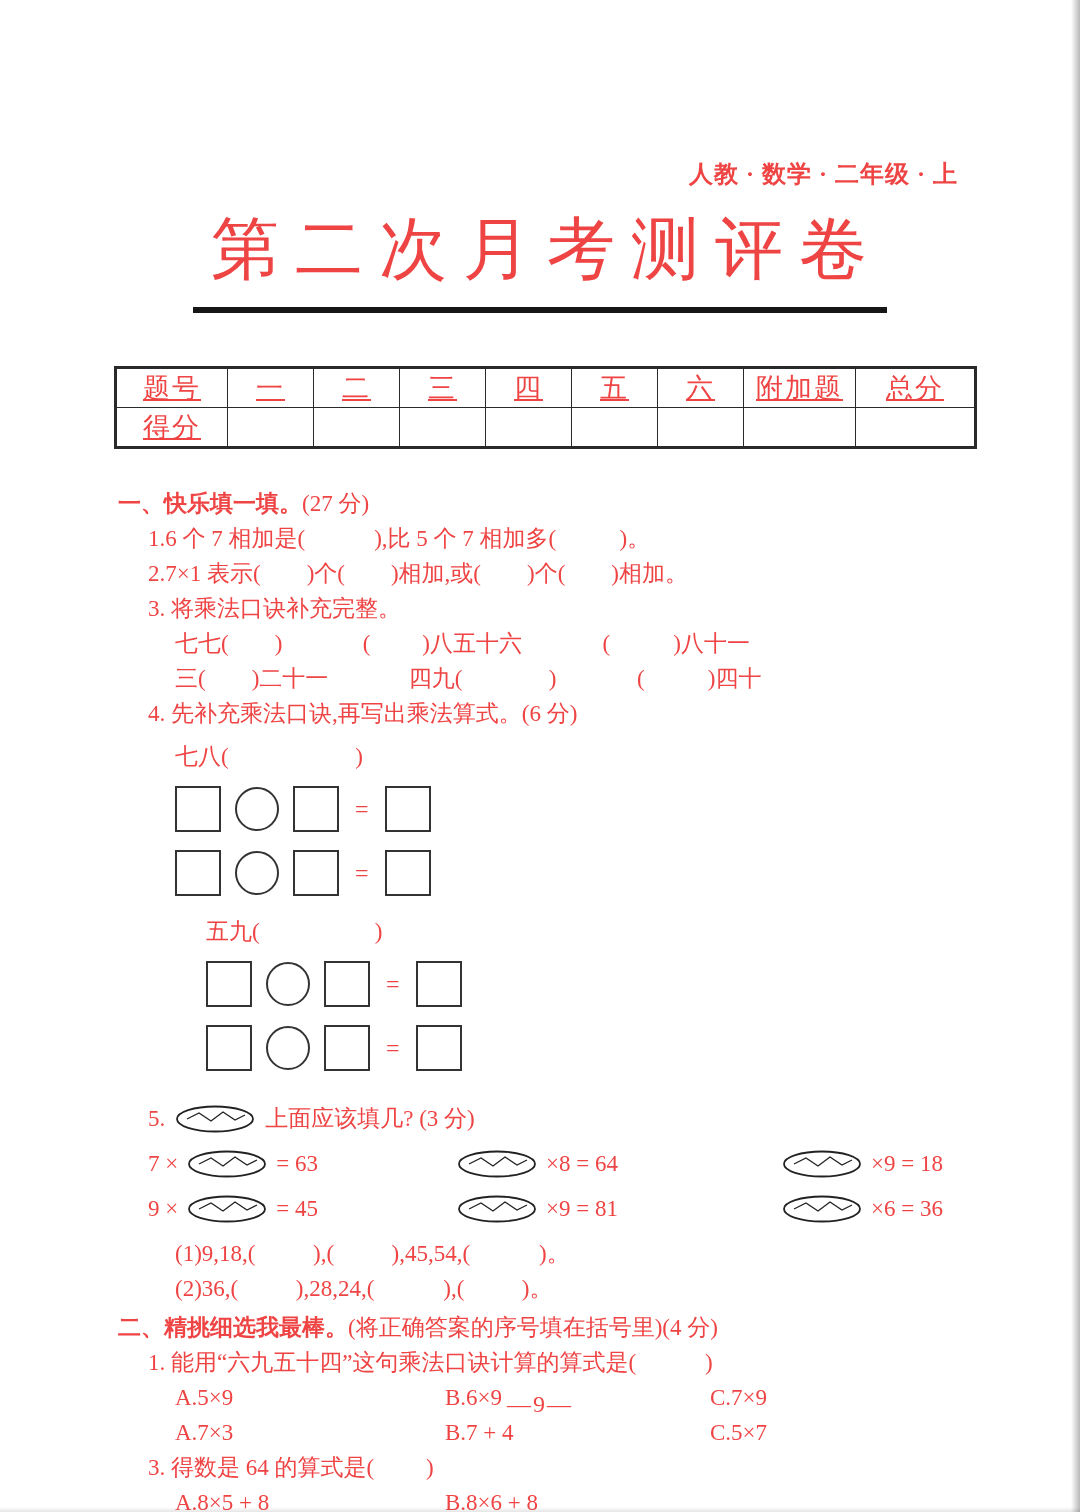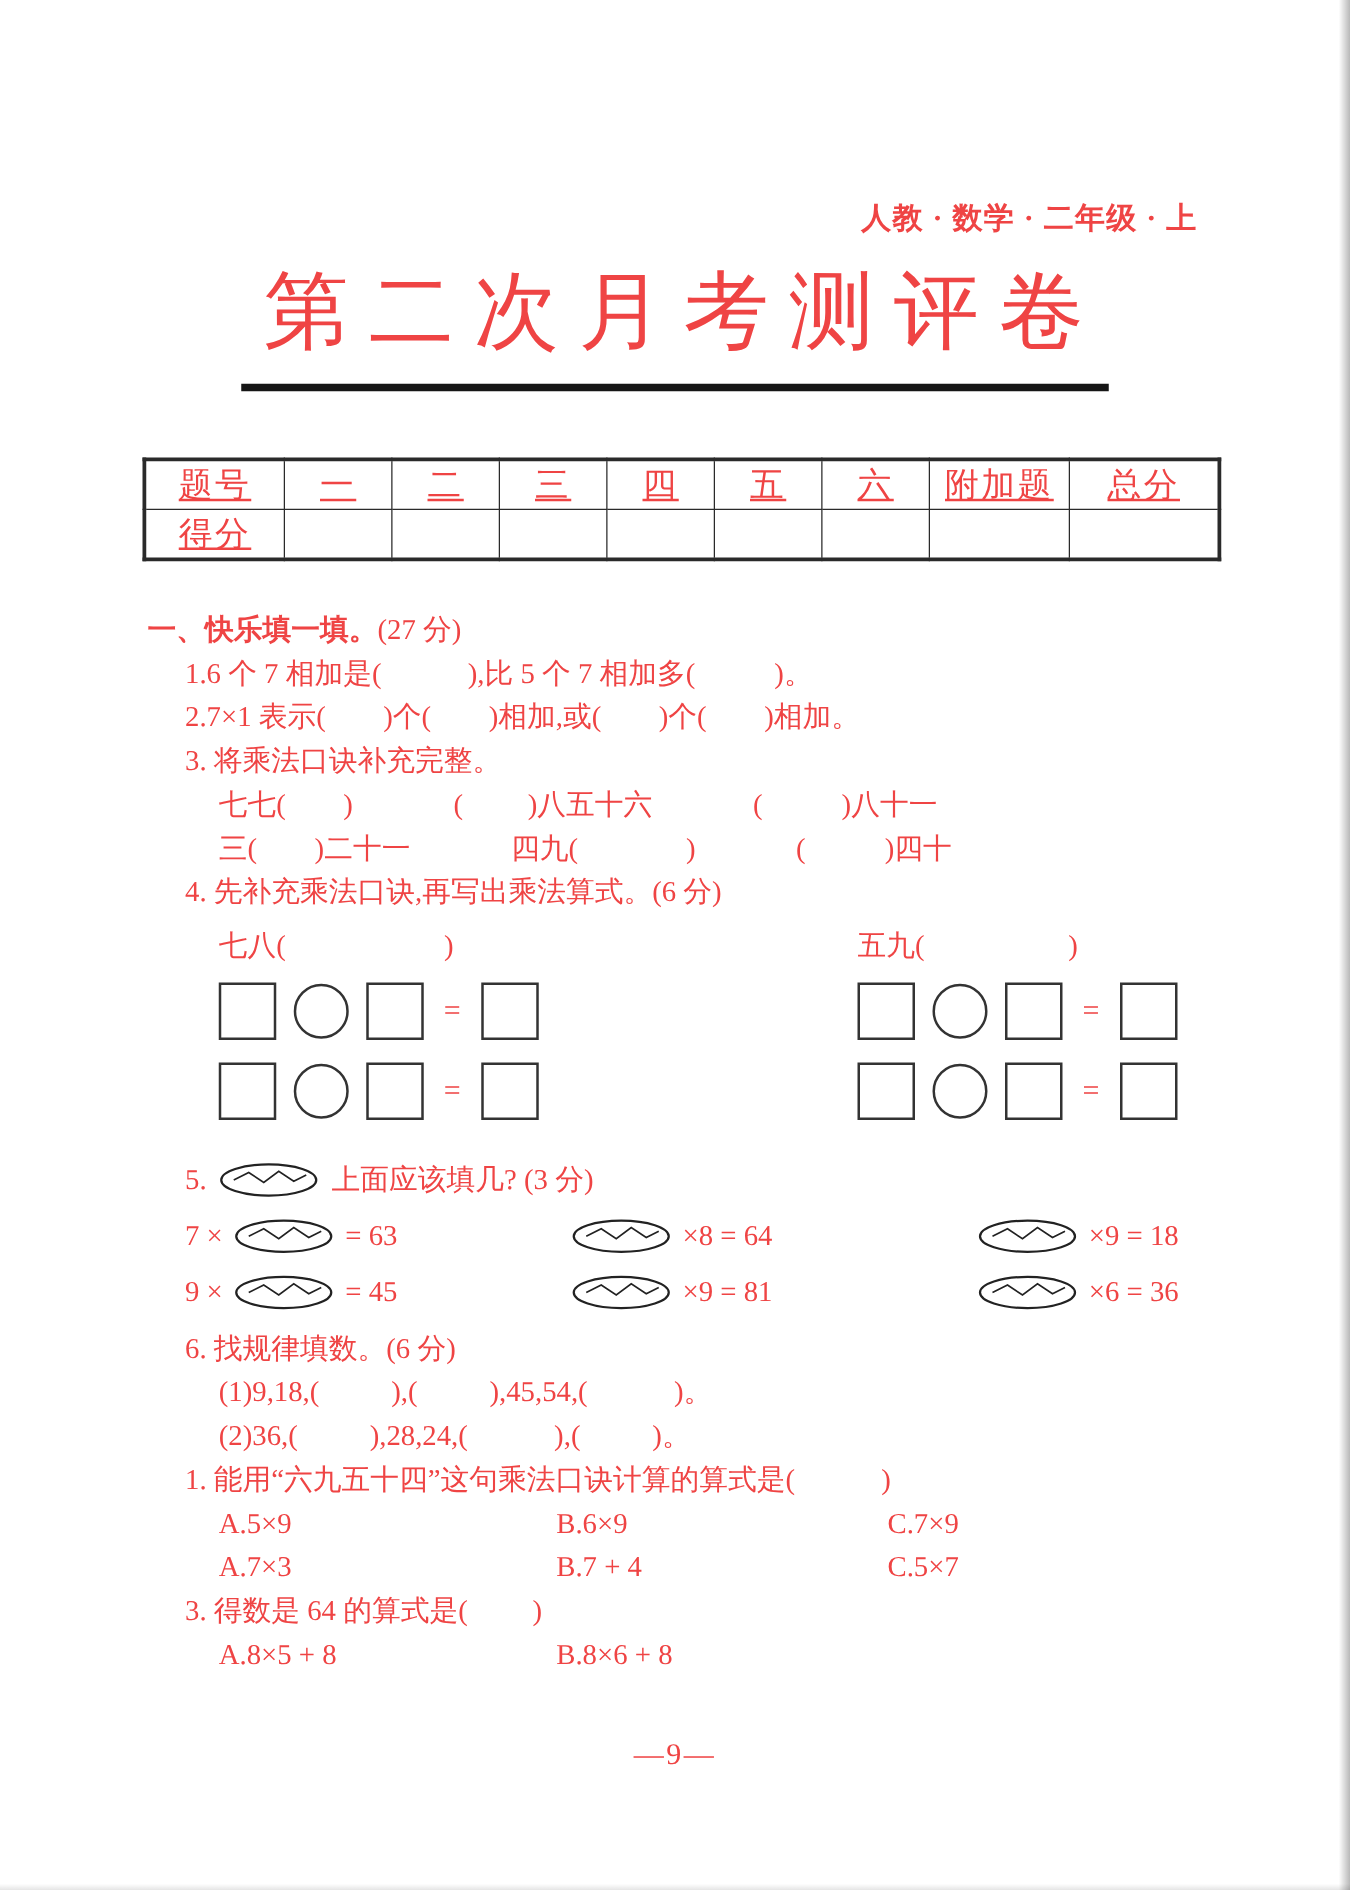--- a/index.html
+++ b/index.html
@@ -23,21 +23,21 @@
     table-layout:fixed; border:3px solid #2a2a2a; }
   .score-table td { border:1.6px solid #2a2a2a; height:40px; text-align:center;
     vertical-align:middle; font-size:27px; letter-spacing:2px;text-decoration:underline; }
 
   .content { position:absolute; top:486px; left:118px; width:852px; font-size:23px; line-height:35px; }
   .line { white-space:pre-wrap; }
   .bold { font-weight:700; }
   .indent1 { padding-left:30px; }
   .indent2 { padding-left:57px; }
 
-  .q4-block { display:flex; margin:8px 0 12px; }
+  .q4-block { display:flex; margin:8px 0 12px;flex-direction:column; }
   .q4-col-left { width:480px; padding-left:57px; }
   .q4-col-right { flex:1; padding-left:88px; }
   .eq-row { display:flex; align-items:center; gap:14px; margin:12px 0 18px; }
   .sq { width:46px; height:46px; border:2px solid #333; background:#fff; flex:none; }
   .op-circle { width:44px; height:44px; border:2px solid #333; border-radius:50%; background:#fff; flex:none; }
   .eqsign { font-size:24px; padding:0 2px; }
 
   .q5-intro { display:flex; align-items:center; gap:8px; padding-left:30px; margin:4px 0 6px; }
   .q5-row { display:flex; align-items:center; padding-left:30px; margin:10px 0; }
   .q5-cell { display:flex; align-items:center; gap:7px; white-space:pre; }
@@ -208,24 +208,24 @@
       <div class="q5-cell">
         <span></span>
         <svg class="cloud" viewBox="0 0 84 30">
           <ellipse cx="42" cy="15" rx="38" ry="12.5" fill="none" stroke="#222" stroke-width="1.8"></ellipse>
           <polyline points="14,15 26,9 38,17 50,8 62,16 72,11" fill="none" stroke="#222" stroke-width="1.3"></polyline>
         </svg>
         <span>×6 = 36</span>
       </div>
     </div>
 
-    <div class="line indent1 sec-gap">6. 找规律填数。(6 分)</div>
     <div class="line indent2">(1)9,18,(          ),(          ),45,54,(            )。</div>
     <div class="line indent2">(2)36,(          ),28,24,(            ),(          )。</div>
 
+    <div class="line sec-gap"><span class="bold">二、精挑细选我最棒。</span><span>(将正确答案的序号填在括号里)(4 分)</span></div>
 
     <div class="line indent1">1. 能用“六九五十四”这句乘法口诀计算的算式是(            )</div>
     <div class="opt-row">
       <span class="opt1">A.5×9</span>
       <span class="opt2">B.6×9</span>
       <span>C.7×9</span>
     </div>
 
     <div class="opt-row">
       <span class="opt1">A.7×3</span>

